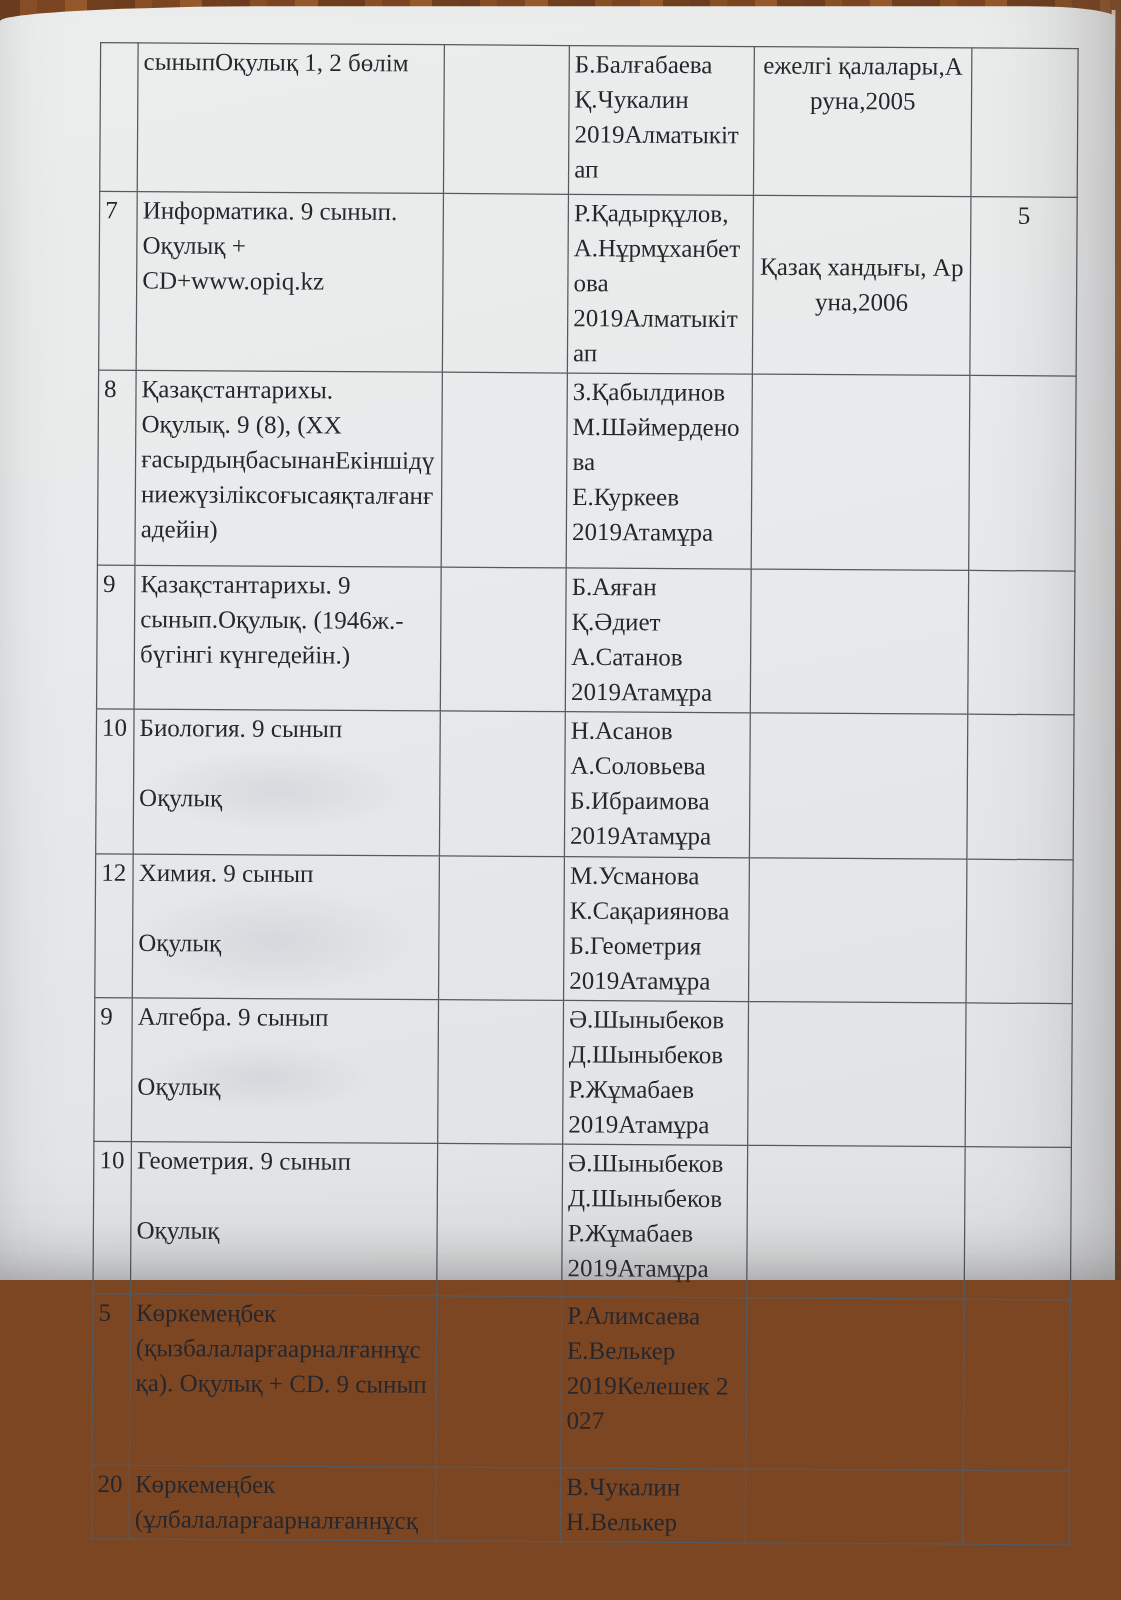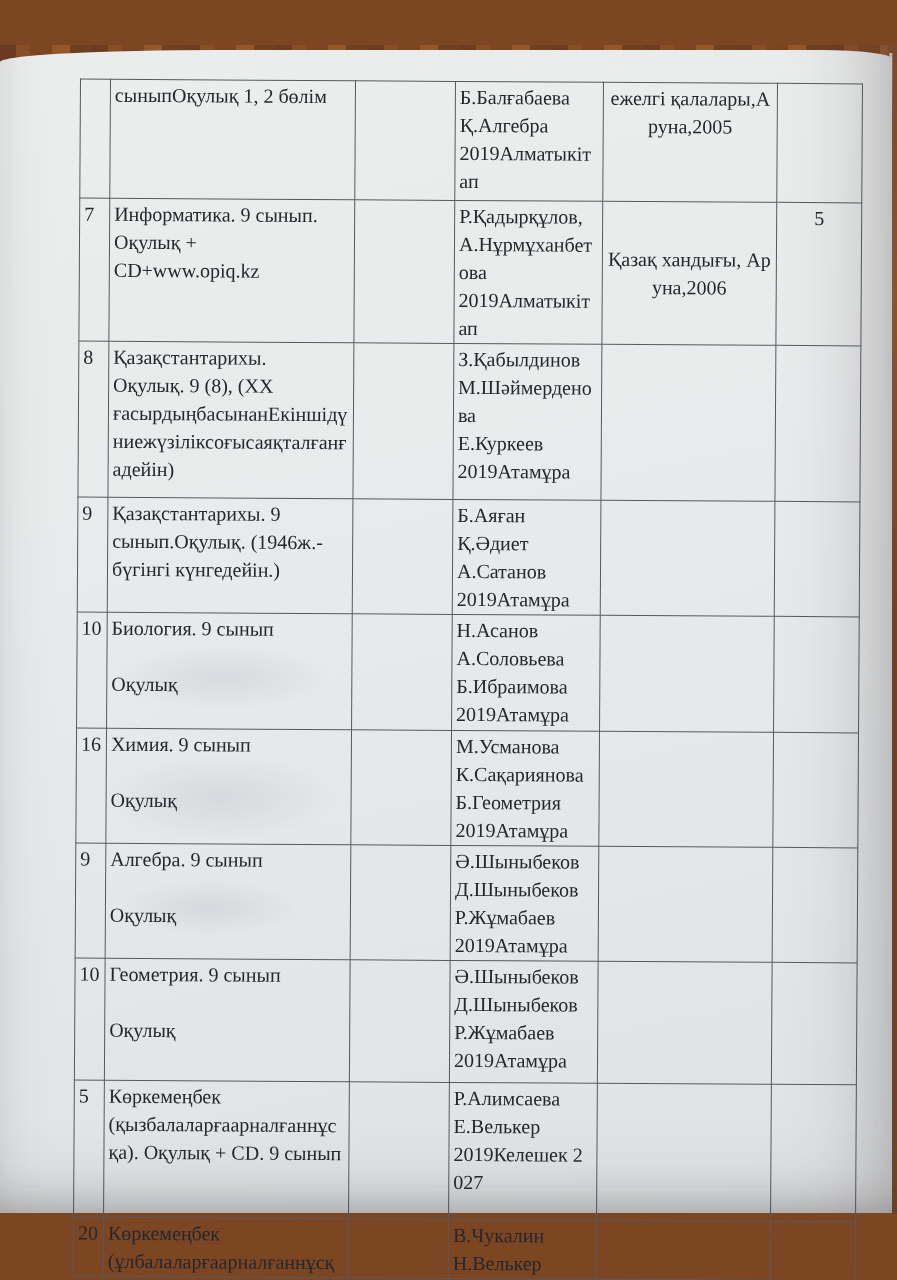--- a/index.html
+++ b/index.html
@@ -1,21 +1,21 @@
 <!DOCTYPE html>
 <html><head>
 <meta charset="utf-8">
 <style>
   html,body{margin:0;padding:0;}
   body{
     width:897px;height:1280px;overflow:hidden;
     background:#7c4622;
     font-family:"Liberation Serif", serif;
   }
-  .scene{position:relative;width:897px;height:1168px;margin-top:45px;}
+  .scene{position:relative;width:897px;height:1024px;}
 
   
   .wood-top{
     position:absolute;top:0;left:0;width:100%;height:18px;
     background:repeating-linear-gradient(90deg,
       #6e3d1f 0 16px,#8a5026 16px 30px,#7c4622 30px 52px,#96592c 52px 70px,#70401f 70px 92px);
   }
   .wood-right{
     position:absolute;top:0;right:0;width:9px;height:730px;
     background:linear-gradient(180deg,#8a4f28 0%,#9c5e31 35%,#7c4421 80%,rgba(124,68,33,0) 100%);
@@ -92,21 +92,21 @@
         <col style="width:148px">
         <col style="width:174px">
         <col style="width:85px">
       </colgroup>
       <tbody id="table-body">
           <tr style="height: 119px;">
             <td class="c-num"></td>
             <td class="c-title">сыныпОқулық 1, 2 бөлім</td>
             <td class="c-gap"></td>
             <td class="c-authors">Б.Балғабаева
-Қ.Алгебра
+Қ.Чукалин
 2019Алматыкітап</td>
             <td class="c-pub">ежелгі қалалары,Аруна,2005</td>
             <td class="c-count"></td>
           </tr>
           <tr style="height: 141px;">
             <td class="c-num">7</td>
             <td class="c-title">Информатика. 9 сынып.
 Оқулық +
 CD+www.opiq.kz</td>
             <td class="c-gap"></td>
@@ -149,21 +149,21 @@
 Оқулық</td>
             <td class="c-gap"></td>
             <td class="c-authors">Н.Асанов
 А.Соловьева
 Б.Ибраимова
 2019Атамұра</td>
             <td class="c-pub"></td>
             <td class="c-count"></td>
           </tr>
           <tr style="height: 114px;">
-            <td class="c-num">16</td>
+            <td class="c-num">12</td>
             <td class="c-title">Химия. 9 сынып
 
 Оқулық</td>
             <td class="c-gap"></td>
             <td class="c-authors">М.Усманова
 К.Сақариянова
 Б.Геометрия
 2019Атамұра</td>
             <td class="c-pub"></td>
             <td class="c-count"></td>

